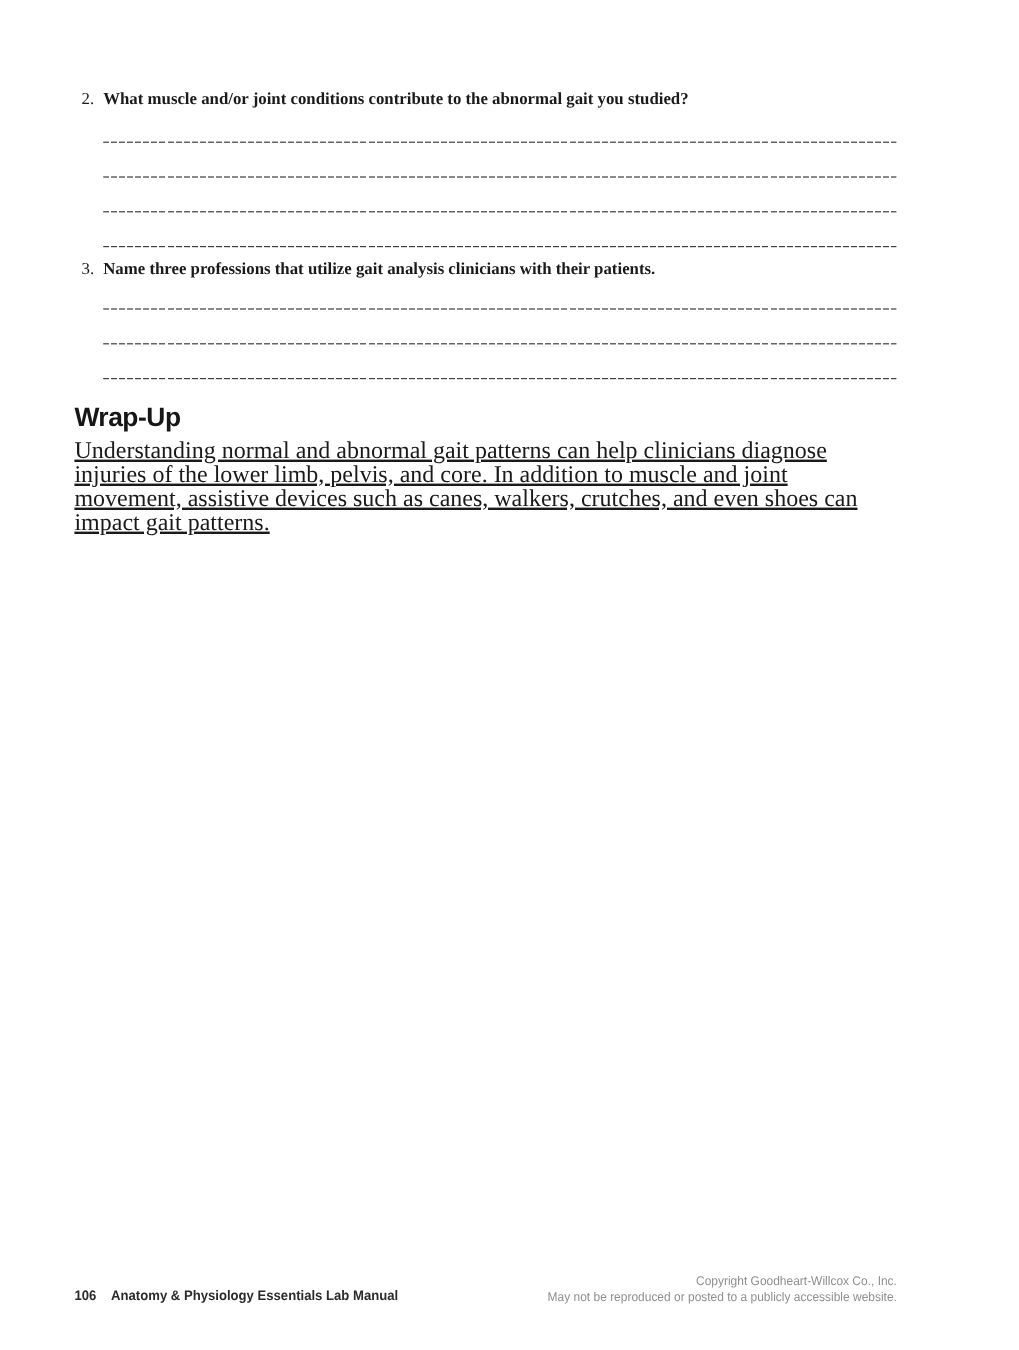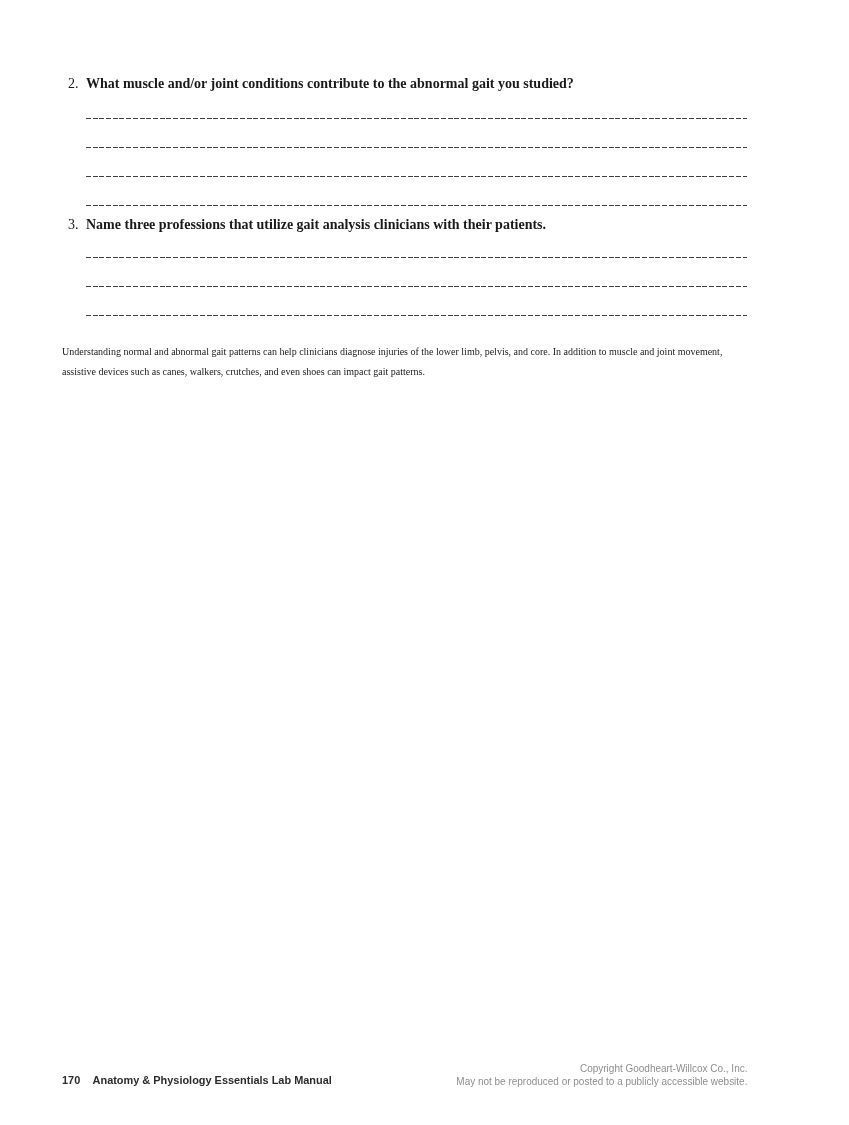--- a/index.html
+++ b/index.html
@@ -39,22 +39,23 @@
     margin: 0;
     font-family: "Liberation Sans", sans-serif;
     font-weight: 700;
     font-size: 22px;
     line-height: 24px;
     letter-spacing: -0.4px;
     color: var(--heading-text, #161616);
   }
   .wrapup-body {
     margin: 6px 0 0 0;
-    font-size: 10px;
+    font-size: 20px;
     line-height: 20px;
+    text-decoration: underline;
   }
 
   
   .footer-left {
     position: absolute;
     left: 62px;
     top: 1074px;
     display: flex;
     gap: 13px;
     font-family: "Liberation Sans", sans-serif;
@@ -104,25 +105,26 @@
       <span class="q-text">Name three professions that utilize gait analysis clinicians with their patients.</span>
     </div>
     <div class="answer-lines">
         <div class="answer-line"></div>
         <div class="answer-line"></div>
         <div class="answer-line"></div>
       </div>
   </section>
 
   <section class="wrapup">
+    <h1 class="wrapup-heading">Wrap-Up</h1>
     <p class="wrapup-body">Understanding normal and abnormal gait patterns can help clinicians diagnose injuries of the lower limb, pelvis, and core. In addition to muscle and joint movement, assistive devices such as canes, walkers, crutches, and even shoes can impact gait patterns.</p>
   </section>
 
   <div class="footer-left">
-    <span>170</span>
+    <span>106</span>
     <span>Anatomy &amp; Physiology Essentials Lab Manual</span>
   </div>
   <div class="footer-right">
     <div>Copyright Goodheart-Willcox Co., Inc.</div>
     <div>May not be reproduced or posted to a publicly accessible website.</div>
   </div>
 
 </div>
 
 </body></html>

